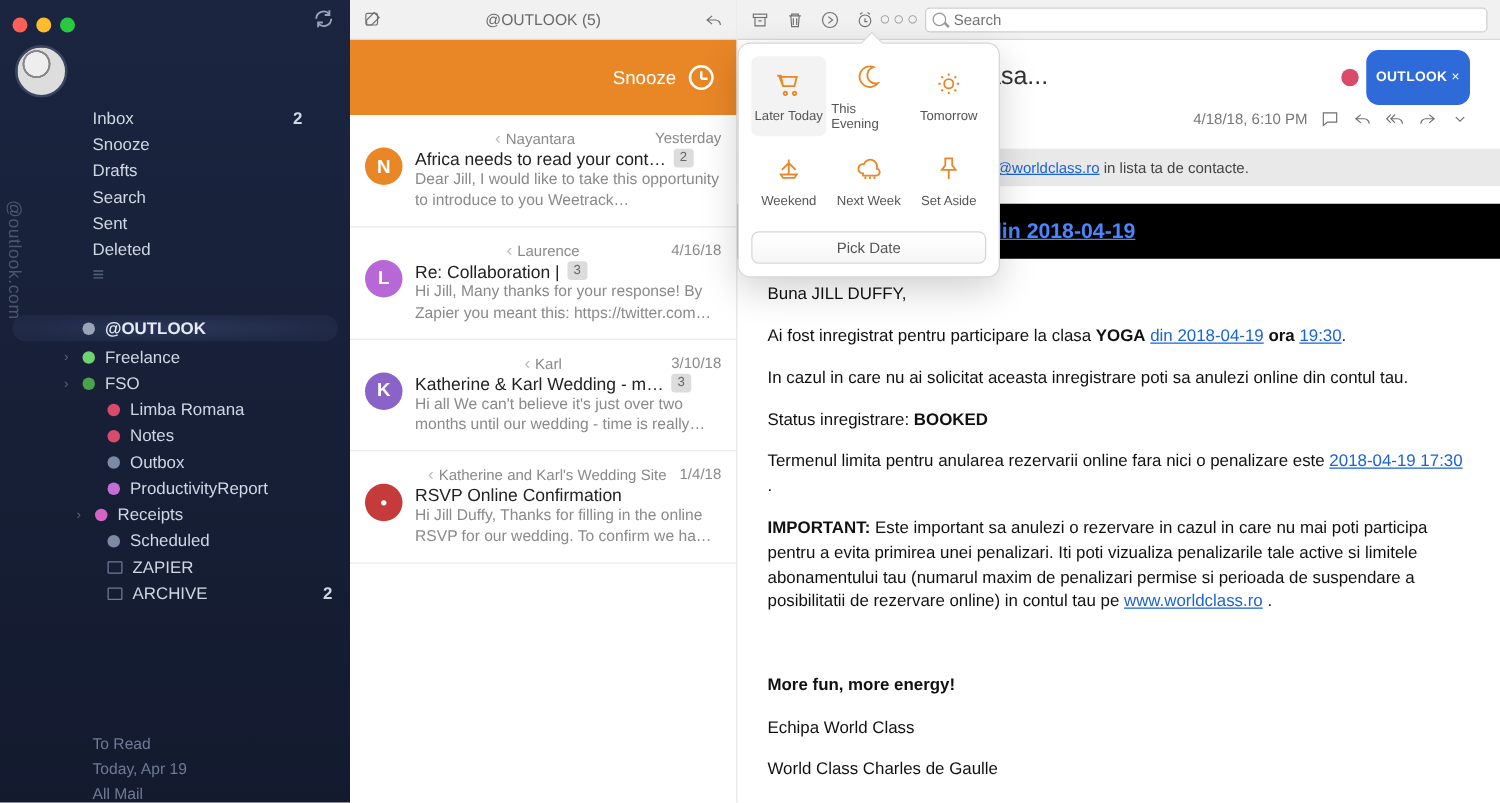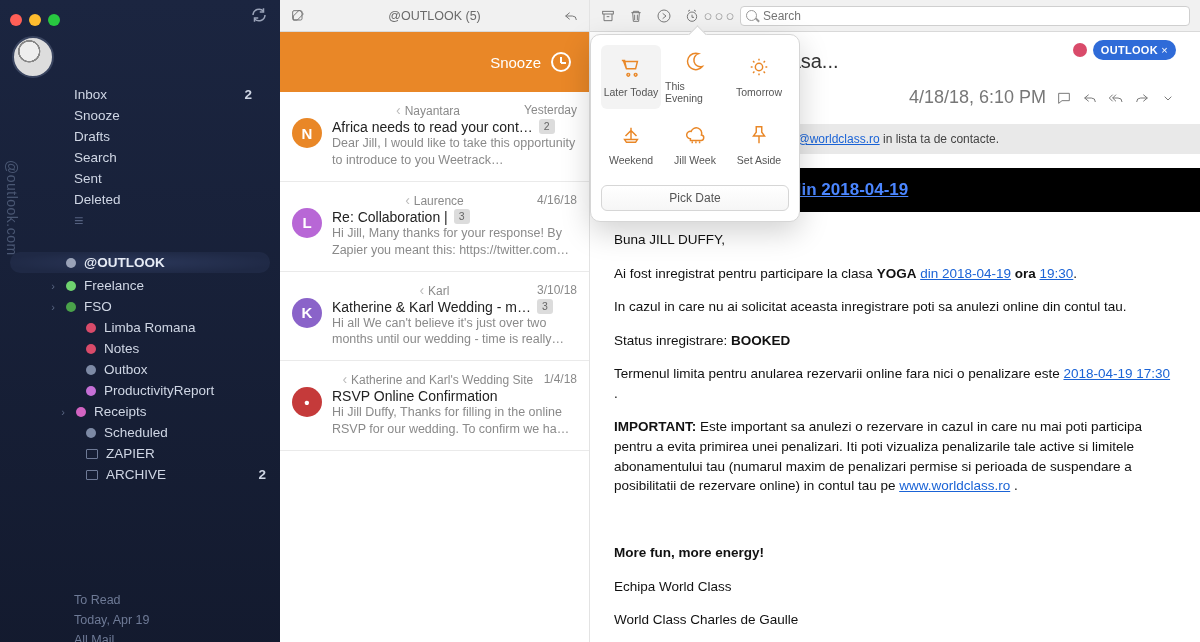--- a/index.html
+++ b/index.html
@@ -9,21 +9,21 @@
 
 
 .sidebar { background: linear-gradient(180deg,#1b2540 0%, #131a2e 100%); color: #cfd6e4; position: relative; display: flex; flex-direction: column; padding-top: 8px; }
 .traffic { display: flex; gap: 7px; padding: 6px 10px; }
 .dot { width: 12px; height: 12px; border-radius: 50%; }
 .red { background:#ff5f57; } .yellow { background:#febc2e; } .green { background:#28c840; }
 .sidebar-top { position: absolute; top: 6px; right: 12px; color:#9aa3b8; }
 .compose-ic { width:18px; height:18px; display:inline-block; }
 .avatar-wrap { display:flex; align-items:center; padding: 4px 12px 6px 12px;}
 .avatar { width:42px; height:42px; border-radius:50%; background: radial-gradient(circle at 40% 35%, #eee 0 28%, #888 29% 33%, #ddd 34% 100%); border:2px solid #3a4560;}
-.main-folders { padding-right: 16px; }
+.main-folders { padding-right: 26px; }
 .mf-row { display:flex; align-items:center; justify-content:space-between; padding: 3px 12px 3px 74px; font-size:13.5px; cursor:pointer; }
 .mf-row .cnt { font-weight:600; color:#cfd6e4;}
 .mf-lines { padding-left:74px; color:#556180; font-size:16px; margin-top:2px;}
 .vert-email { position:absolute; left:20px; top:160px; transform: rotate(90deg); transform-origin:left top; color:#4a5773; font-size:14px; letter-spacing:.5px;}
 .accounts { margin-top:20px; font-size:13.5px; }
 .acct-row { display:flex; align-items:center; gap:8px; padding:3px 12px 3px 66px; cursor:pointer; }
 .acct-row.active { background: radial-gradient(ellipse at center, #2a3658 0%, #1f2945 75%); border-radius: 18px; margin: 2px 10px; padding-left:56px; justify-content:flex-start; font-weight:600; color:#e6ebf5;}
 .bullet { width:10px; height:10px; border-radius:50%; display:inline-block; flex-shrink:0;}
 .chev { color:#5a6784; font-size:11px; width:10px; text-align:center; margin-left:-18px;}
 .sub-row { display:flex; align-items:center; gap:8px; padding:3px 12px 3px 86px; cursor:pointer; }
@@ -56,26 +56,26 @@
 .rd-top { height:32px; background:#f1f1f1; border-bottom:1px solid #d9d9d9; display:flex; align-items:center; padding:0 10px; gap:12px; color:#707070;}
 .rd-top .search { flex:1; margin-left:auto;}
 .rd-top .search input { width:100%; height:20px; border:1px solid #cfcfcf; border-radius:4px; background:#fff; font-size:12px; padding:0 6px 0 22px; color:#777;}
 .search { position:relative; }
 .search::before { content:""; position:absolute; left:6px; top:4px; width:9px; height:9px; border:1.5px solid #999; border-radius:50%;}
 .search::after { content:""; position:absolute; left:15px; top:13px; width:5px; height:1.5px; background:#999; transform:rotate(45deg);}
 .tb-ic { width:16px; height:16px; display:inline-flex; align-items:center; justify-content:center; font-size:15px; cursor:pointer; }
 .tb-ic svg { stroke:#707070; fill:none; stroke-width:1.4;}
 .rd-header { padding: 18px 24px 10px 24px; }
 .rd-subj { font-size:20px; color:#333; white-space:nowrap; overflow:hidden; text-overflow:ellipsis;}
-.rd-metarow { display:flex; align-items:center; margin-top:14px; font-size:18px; color:#777;}
+.rd-metarow { display:flex; align-items:center; margin-top:14px; font-size:12px; color:#777;}
 .rd-metarow .from { flex:1;}
 .rd-metarow .ri { display:flex; gap:10px; color:#b8b8b8; margin-left:10px;}
 .tagbar { position:absolute; top:40px; right:24px; display:flex; gap:6px; align-items:center;}
 .tagdot { width:14px; height:14px; border-radius:50%; }
-.outlook-pill { background:#2f6bd8; color:#fff; font-size:11px; font-weight:700; padding:4px 8px; border-radius:10px; letter-spacing:.3px;}
+.outlook-pill { background:#2f6bd8; color:#fff; font-size:11px; font-weight:700; padding:16px 8px; border-radius:10px; letter-spacing:.3px;}
 .outlook-pill::after{ content:" ×"; font-weight:400;}
 .rd-body { padding: 0 24px 24px 24px; font-size:13.5px; color:#111; overflow:auto;}
 .grey-strip { background:#e9e9e9; color:#444; font-size:12px; padding:8px 10px; margin:6px -24px 14px -24px;}
 .grey-strip a, .rd-body a { color:#1a63d6; text-decoration:underline;}
 .black-banner { background:#000; color:#fff; font-weight:700; font-size:17px; padding:12px 14px; margin:0 -24px 18px -24px;}
 .black-banner a { color:#4b86ff;}
 .rd-body p { margin: 0 0 14px 0; line-height:1.45;}
 
 
 .popover { position:absolute; top:34px; left:0; width:210px; background:#fff; border:1px solid #d6d6d6; border-radius:10px; box-shadow:0 10px 30px rgba(0,0,0,.18); padding:10px; z-index:50;}
@@ -331,21 +331,21 @@
             <div class="pop-cell">
               <span><svg width="26" height="22" viewBox="0 0 24 24">
                   <path d="M5 17h14l-2 3H7zM12 4v13M12 7l6 6M12 7l-6 6"></path>
                 </svg></span>
               <span>Weekend</span>
             </div>
             <div class="pop-cell">
               <span><svg width="26" height="22" viewBox="0 0 24 24">
                   <path d="M7 16a4 4 0 1 1 .8-7.9A5 5 0 0 1 19 12a3 3 0 0 1-1 6H7zM9 19v2M13 19v2M17 19v2"></path>
                 </svg></span>
-              <span>Jill Week</span>
+              <span>Next Week</span>
             </div>
             <div class="pop-cell">
               <span><svg width="26" height="22" viewBox="0 0 24 24">
                   <path d="M9 3h6v6l3 4H6l3-4zM12 13v8"></path>
                 </svg></span>
               <span>Set Aside</span>
             </div>
           </div>
         <div class="pick-date">Pick Date</div>
       </div>

